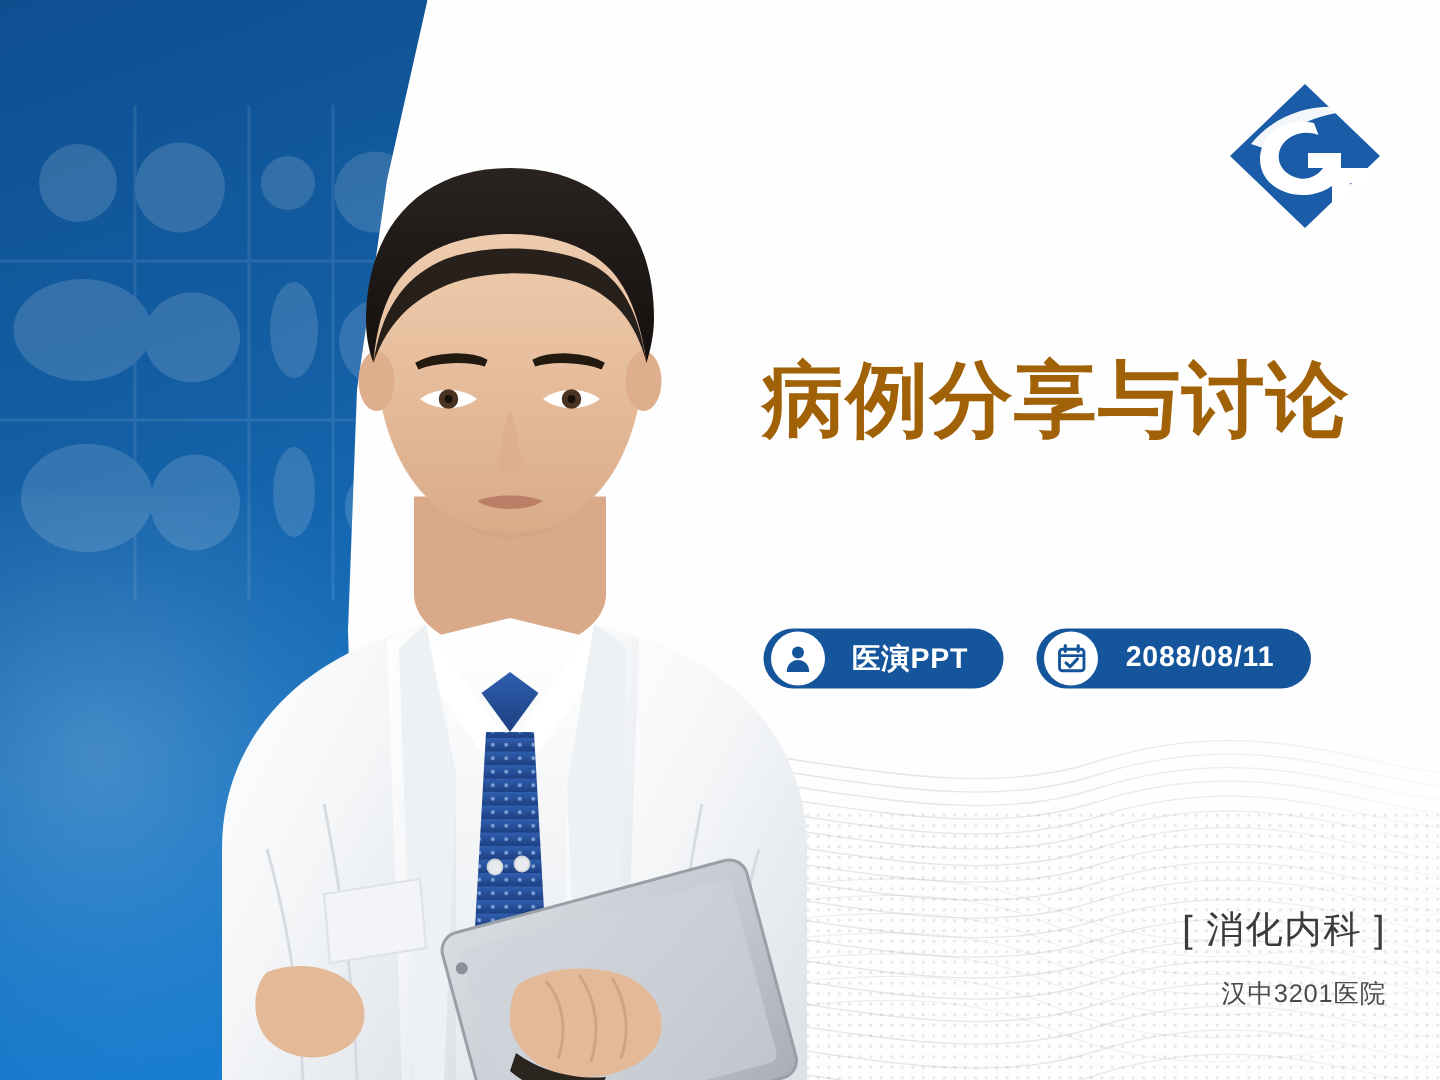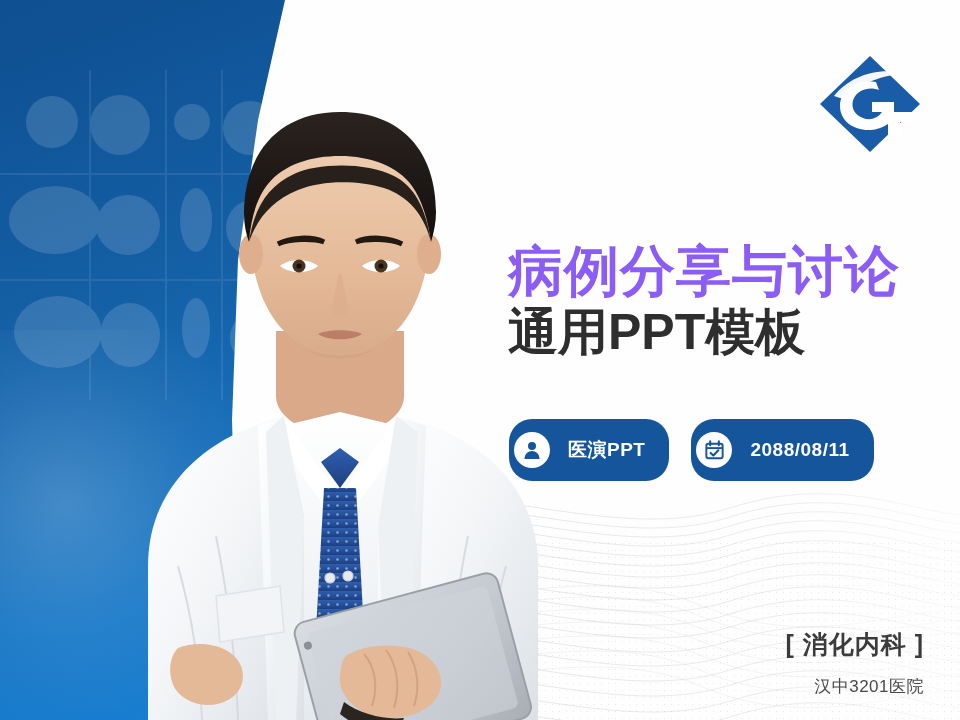--- a/index.html
+++ b/index.html
@@ -104,23 +104,24 @@
     left: 508px;
     top: 243px;
     width: 430px;
   }
 
   .title-main {
     font-size: 55px;
     font-weight: bold;
     letter-spacing: 1px;
     line-height: 1.02;
-    color: #8b5cf6;
+    color: #a16207;
     white-space: nowrap;
     margin: 0;
+    font-family: Liberation Mono, monospace;
   }
 
   .title-sub {
     font-size: 50px;
     font-weight: bold;
     letter-spacing: 0px;
     line-height: 1.08;
     color: #2e2e2e;
     white-space: nowrap;
     margin: 6px 0 0 0;
@@ -132,21 +133,21 @@
     left: 509px;
     top: 419px;
     display: flex;
     align-items: center;
     gap: 22px;
   }
 
   .pill {
     display: flex;
     align-items: center;
-    height: 62px;
+    height: 40px;
     border-radius: 23px;
     background: #14559c;
     padding-left: 5px;
     padding-right: 24px;
     box-sizing: border-box;
   }
 
   .pill-icon {
     width: 36px;
     height: 36px;
@@ -170,26 +171,25 @@
   
   .footer-block {
     position: absolute;
     right: 36px;
     top: 604px;
     text-align: right;
   }
 
   .footer-dept {
     font-size: 25px;
-    font-weight: bold;
+    font-weight: normal;
     color: #3b3b3b;
     letter-spacing: 1px;
     line-height: 1.3;
     white-space: nowrap;
-    margin-top: 24px;
   }
 
   .footer-hospital {
     font-size: 17px;
     color: #4a4a4a;
     letter-spacing: 0.5px;
     margin-top: 14px;
     white-space: nowrap;
   }
 </style>
@@ -391,21 +391,20 @@
     <path d="M54,4 L104,52 L54,100 L4,52 Z" fill="#1a5ca8"></path>
     <path d="M60,30 C40,26 24,38 24,54 C24,69 38,79 55,78 C66,77 74,72 78,65
              L78,50 L56,50 L56,60 L66,60 C62,66 54,69 47,66 C38,63 34,54 38,46
              C42,38 53,34 63,38 Z" fill="#ffffff"></path>
     <path d="M18,44 C34,24 62,14 92,22 C66,22 42,32 30,48 Z" fill="#ffffff" opacity="0.95"></path>
     <path d="M72,60 L96,60 L96,70 L84,70 L84,84 L72,84 Z" fill="#ffffff"></path>
   </svg>
 
   <div class="title-block">
     <div class="title-main">病例分享与讨论</div>
-    <div class="title-sub">通用PPT模板</div>
   </div>
 
   <div class="pill-row">
 
     <div class="pill">
       <span class="pill-icon">
         <svg viewBox="0 0 24 24" width="24" height="24" aria-hidden="true">
           <circle cx="12" cy="8" r="4" fill="#14559c"></circle>
           <path d="M4.5,21 C4.5,15.8 8.2,13 12,13 C15.8,13 19.5,15.8 19.5,21 Z" fill="#14559c"></path>
         </svg>

